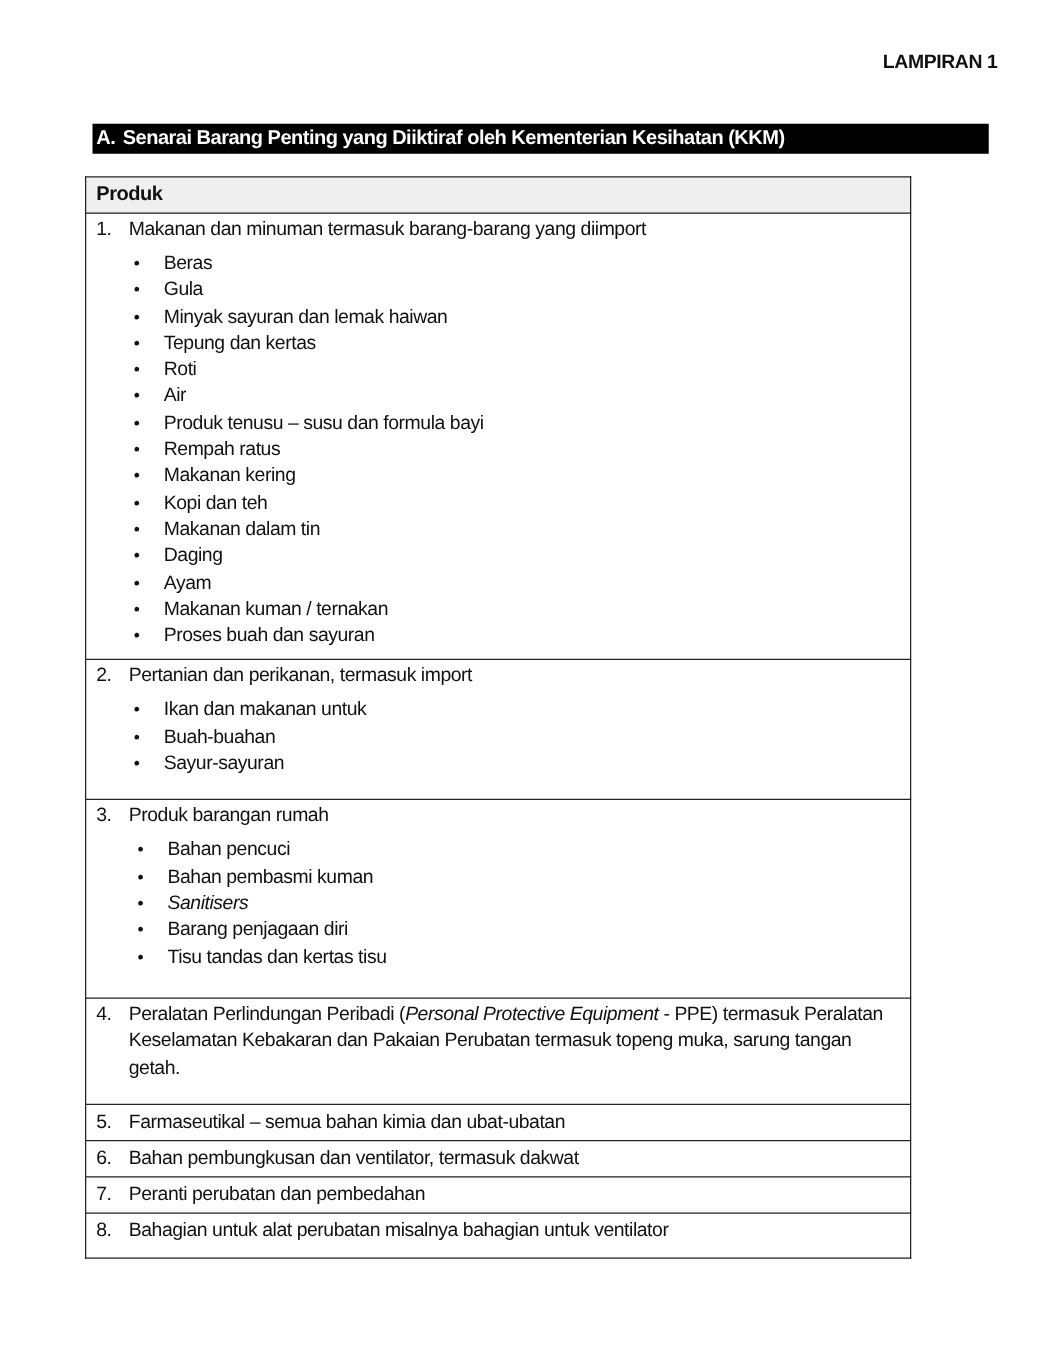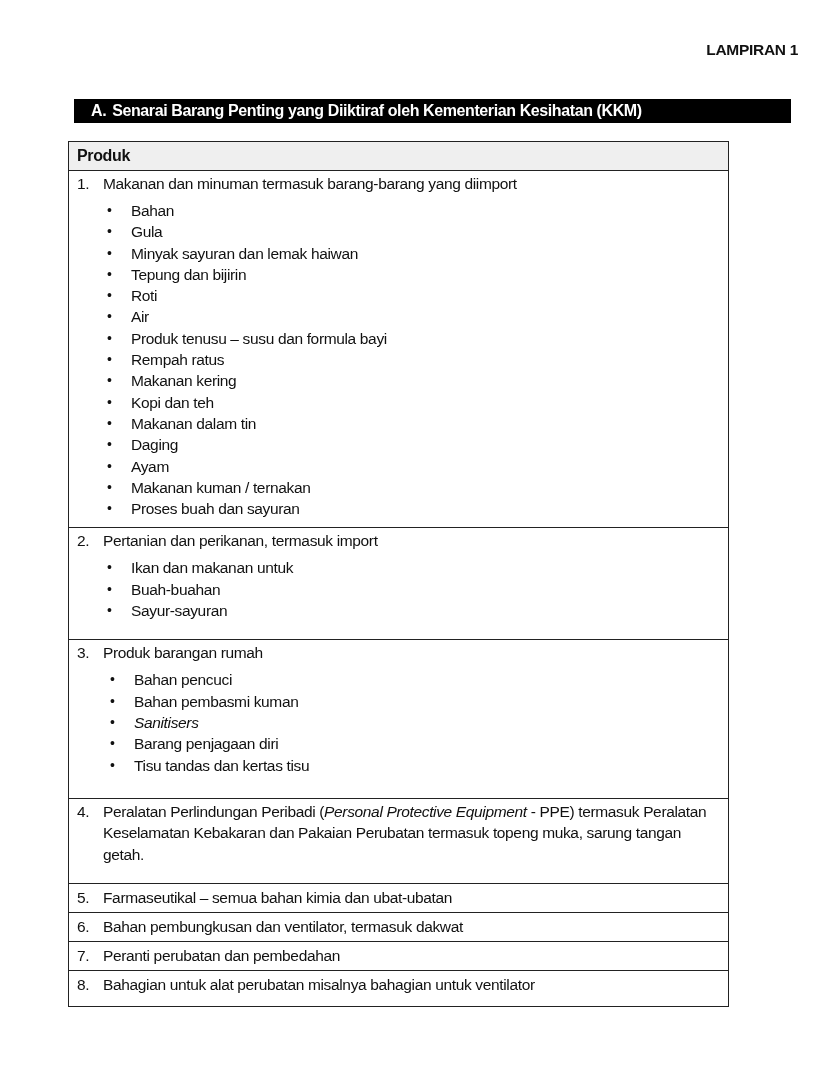--- a/index.html
+++ b/index.html
@@ -7,21 +7,21 @@
       width: 840px; height: 1077px; position: relative; overflow: hidden;
       font-family: "Liberation Sans", sans-serif; color: #111;
     }
     .appendix {
       position: absolute; top: 41px; right: 42px;
       font-weight: bold; font-size: 15.5px; letter-spacing: -0.3px;
     }
     .section-bar {
       position: absolute; left: 74px; top: 99px; width: 717px; height: 24px;
       background: #000; color: #fff; font-weight: bold; font-size: 16px;
-      line-height: 24px; padding-left: 17px; box-sizing: border-box; letter-spacing: -0.4px;
+      line-height: 24px; padding-left: 3px; box-sizing: border-box; letter-spacing: -0.4px;
     }
     .section-bar .letter { margin-right: 6px; }
     table.product-table {
       position: absolute; left: 68px; top: 141px; width: 661px;
       border-collapse: collapse; font-size: 15.5px; letter-spacing: -0.35px;
     }
     table.product-table td, table.product-table th {
       border: 1.5px solid #222; padding: 0 0 0 8px; text-align: left; vertical-align: top; margin-top: 36px;
     }
     table.product-table th {
@@ -60,33 +60,33 @@
   <tbody>
     <tr class="r1">
       <td>
         <div class="cat-head">
           <span class="cat-num">1.</span>
           <span class="cat-text">Makanan dan minuman termasuk barang-barang yang diimport</span>
         </div>
         <ul class="items">
             <li>
               <span class="bullet">•</span>
-              <span>Bahan</span>
+              <span>Beras</span>
             </li>
             <li>
               <span class="bullet">•</span>
               <span>Gula</span>
             </li>
             <li>
               <span class="bullet">•</span>
               <span>Minyak sayuran dan lemak haiwan</span>
             </li>
             <li>
               <span class="bullet">•</span>
-              <span>Tepung dan bijirin</span>
+              <span>Tepung dan kertas</span>
             </li>
             <li>
               <span class="bullet">•</span>
               <span>Roti</span>
             </li>
             <li>
               <span class="bullet">•</span>
               <span>Air</span>
             </li>
             <li>

